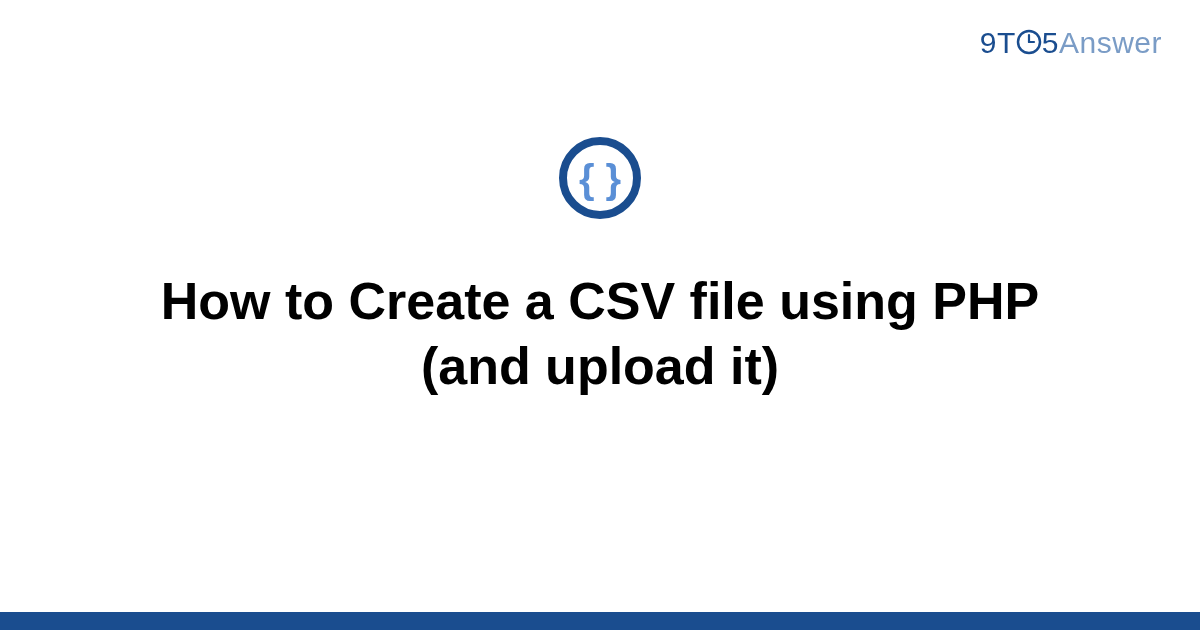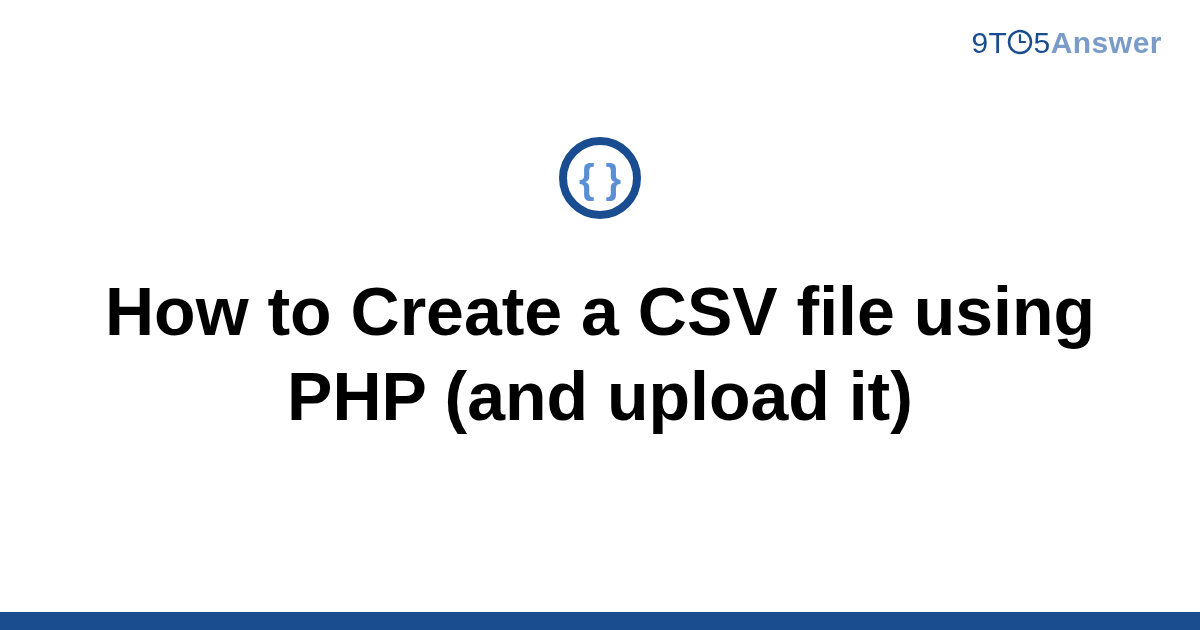--- a/index.html
+++ b/index.html
@@ -36,38 +36,38 @@
       vertical-align: baseline;
       position: relative;
       top: 2px;
     }
     .brand .five {
       color: #1a4d8f;
       font-weight: 500;
     }
     .brand .answer {
       color: #7a9cc6;
-      font-weight: 700;
+      font-weight: 400;
     }
     .center-block {
       position: absolute;
       top: 135px;
       left: 0;
       width: 100%;
       display: flex;
       flex-direction: column;
       align-items: center;
     }
     .badge {
       width: 86px;
       height: 86px;
       margin-bottom: 48px;
     }
     .title {
-      font-size: 68px;
+      font-size: 52px;
       font-weight: 700;
       color: #000000;
       text-align: center;
       line-height: 1.25;
       max-width: 1000px;
     }
     .footer-bar {
       position: absolute;
       bottom: 0;
       left: 0;

